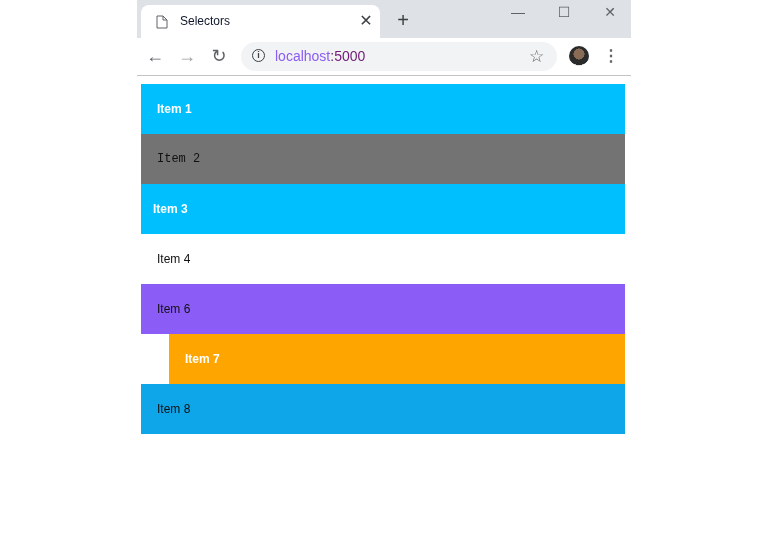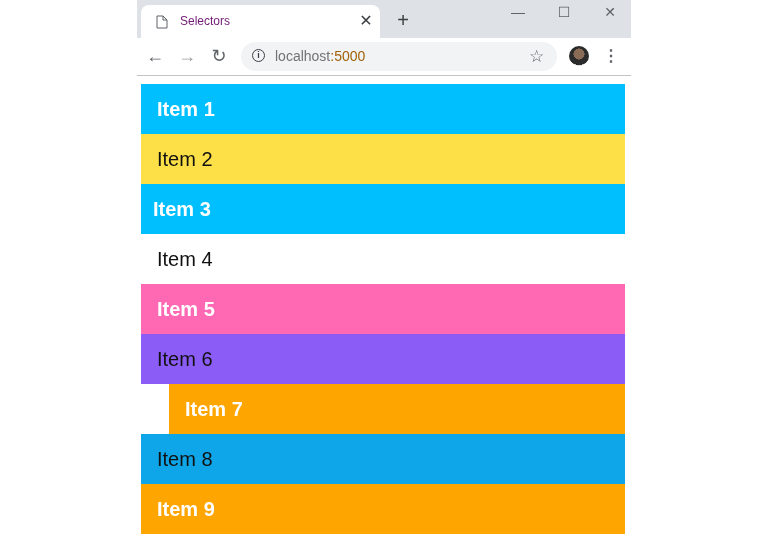--- a/index.html
+++ b/index.html
@@ -12,21 +12,21 @@
   }
   .tabstrip {
     position: absolute; left: 0; top: 0; width: 494px; height: 38px; background: #dee1e6;
   }
   .tab {
     position: absolute; left: 4px; top: 5px; width: 239px; height: 33px;
     background: #ffffff; border-radius: 8px 8px 0 0;
   }
   .tab-icon { position: absolute; left: 15px; top: 10px; width: 12px; height: 14px; }
   .tab-title {
-    position: absolute; left: 39px; top: 9px; font-size: 12px; color: #701a75;
+    position: absolute; left: 39px; top: 9px; font-size: 12px; color: #0f172a;
   }
   .tab-close {
     position: absolute; left: 216px; top: 7px; width: 18px; height: 18px;
     font-size: 16px; color: #3c4043; text-align: center; line-height: 18px;
   }
   .new-tab {
     position: absolute; left: 256px; top: 10px; width: 20px; height: 20px;
     font-size: 20px; color: #3c4043; text-align: center; line-height: 20px;
   }
   .win-ctrl {
@@ -44,38 +44,38 @@
   .omnibox {
     position: absolute; left: 104px; top: 4px; width: 316px; height: 29px;
     background: #f1f3f4; border-radius: 15px;
   }
   .info-icon {
     position: absolute; left: 11px; top: 7px; width: 13px; height: 13px;
     border: 1.5px solid #3c4043; border-radius: 50%; box-sizing: border-box;
     font-size: 9px; font-weight: bold; color: #3c4043; text-align: center; line-height: 10px;
   }
   .url { position: absolute; left: 34px; top: 6px; font-size: 14px; }
-  .url-host { color: #737373; }
-  .url-port { color: #a16207; }
+  .url-host { color: #8b5cf6; }
+  .url-port { color: #701a75; }
   .star-icon {
     position: absolute; left: 288px; top: 4px; font-size: 17px; color: #5f6368;
   }
   .avatar {
     position: absolute; left: 432px; top: 8px; width: 20px; height: 20px; border-radius: 50%;
     background: radial-gradient(circle at 50% 40%, #8a6b55 0 35%, #2b2b2b 36% 70%, #d8d8d8 71%);
   }
   .menu-icon {
     position: absolute; left: 466px; top: 8px; width: 12px; height: 20px;
     font-size: 16px; color: #5f6368; text-align: center; line-height: 20px; font-weight: bold;
   }
   .content {
     position: absolute; left: 4px; top: 84px; width: 484px;
   }
   .item {
-    height: 50px; line-height: 50px; padding-left: 16px; font-size: 20px; color: #111;
+    height: 50px; line-height: 50px; padding-left: 16px; font-size: 12px; color: #111;
     box-sizing: border-box;
   }
   .item.hl { color: #ffffff; font-weight: bold; }
 </style>
 </head>
 <body>
 
 <div class="window">
   <div class="tabstrip">
     <div class="tab">
@@ -99,22 +99,20 @@
       <span class="info-icon">i</span>
       <span class="url"><span class="url-host">localhost</span><span class="url-port">:5000</span></span>
       <span class="star-icon">☆</span>
     </div>
     <div class="avatar"></div>
     <span class="menu-icon">⋮</span>
   </div>
 
   <div class="content" id="item-list">
       <div class="item hl" style="background: rgb(0, 191, 255);">Item 1</div>
-      <div class="item" style="background: #fde047;">Item 2</div>
+      <div class="item" style="background: #737373; font-family: Liberation Mono, monospace;">Item 2</div>
       <div class="item hl" style="background: rgb(0, 191, 255); padding-left: 12px;">Item 3</div>
       <div class="item" style="background: rgb(255, 255, 255);">Item 4</div>
-      <div class="item hl" style="background: rgb(255, 105, 180);">Item 5</div>
       <div class="item" style="background: #8b5cf6;">Item 6</div>
       <div class="item hl" style="background: rgb(255, 165, 0); margin-left: 28px;">Item 7</div>
       <div class="item" style="background: #0ea5e9;">Item 8</div>
-      <div class="item hl" style="background: rgb(255, 165, 0);">Item 9</div>
     </div>
 </div>
 
 </body></html>

